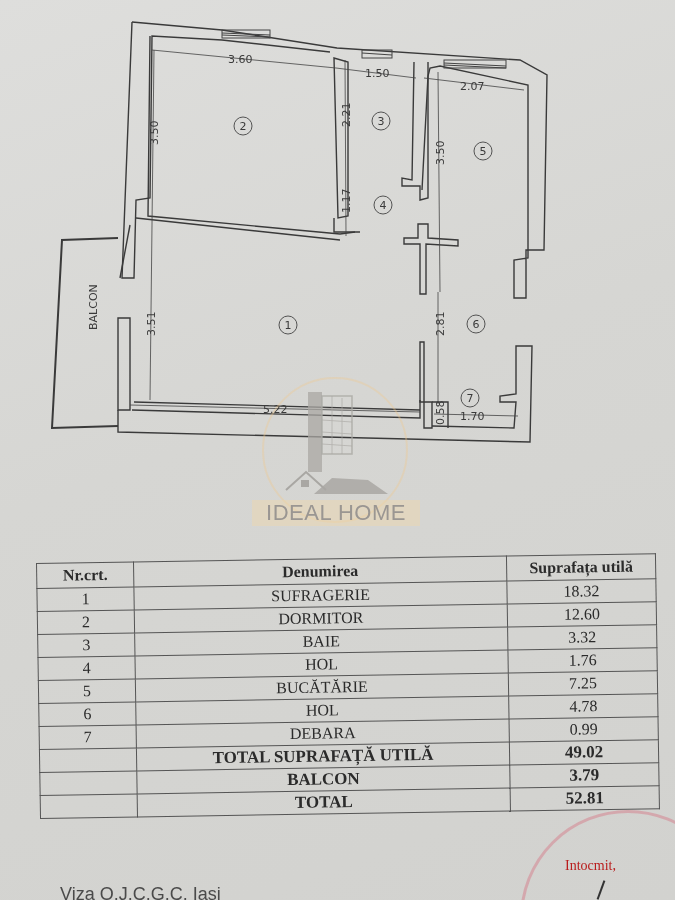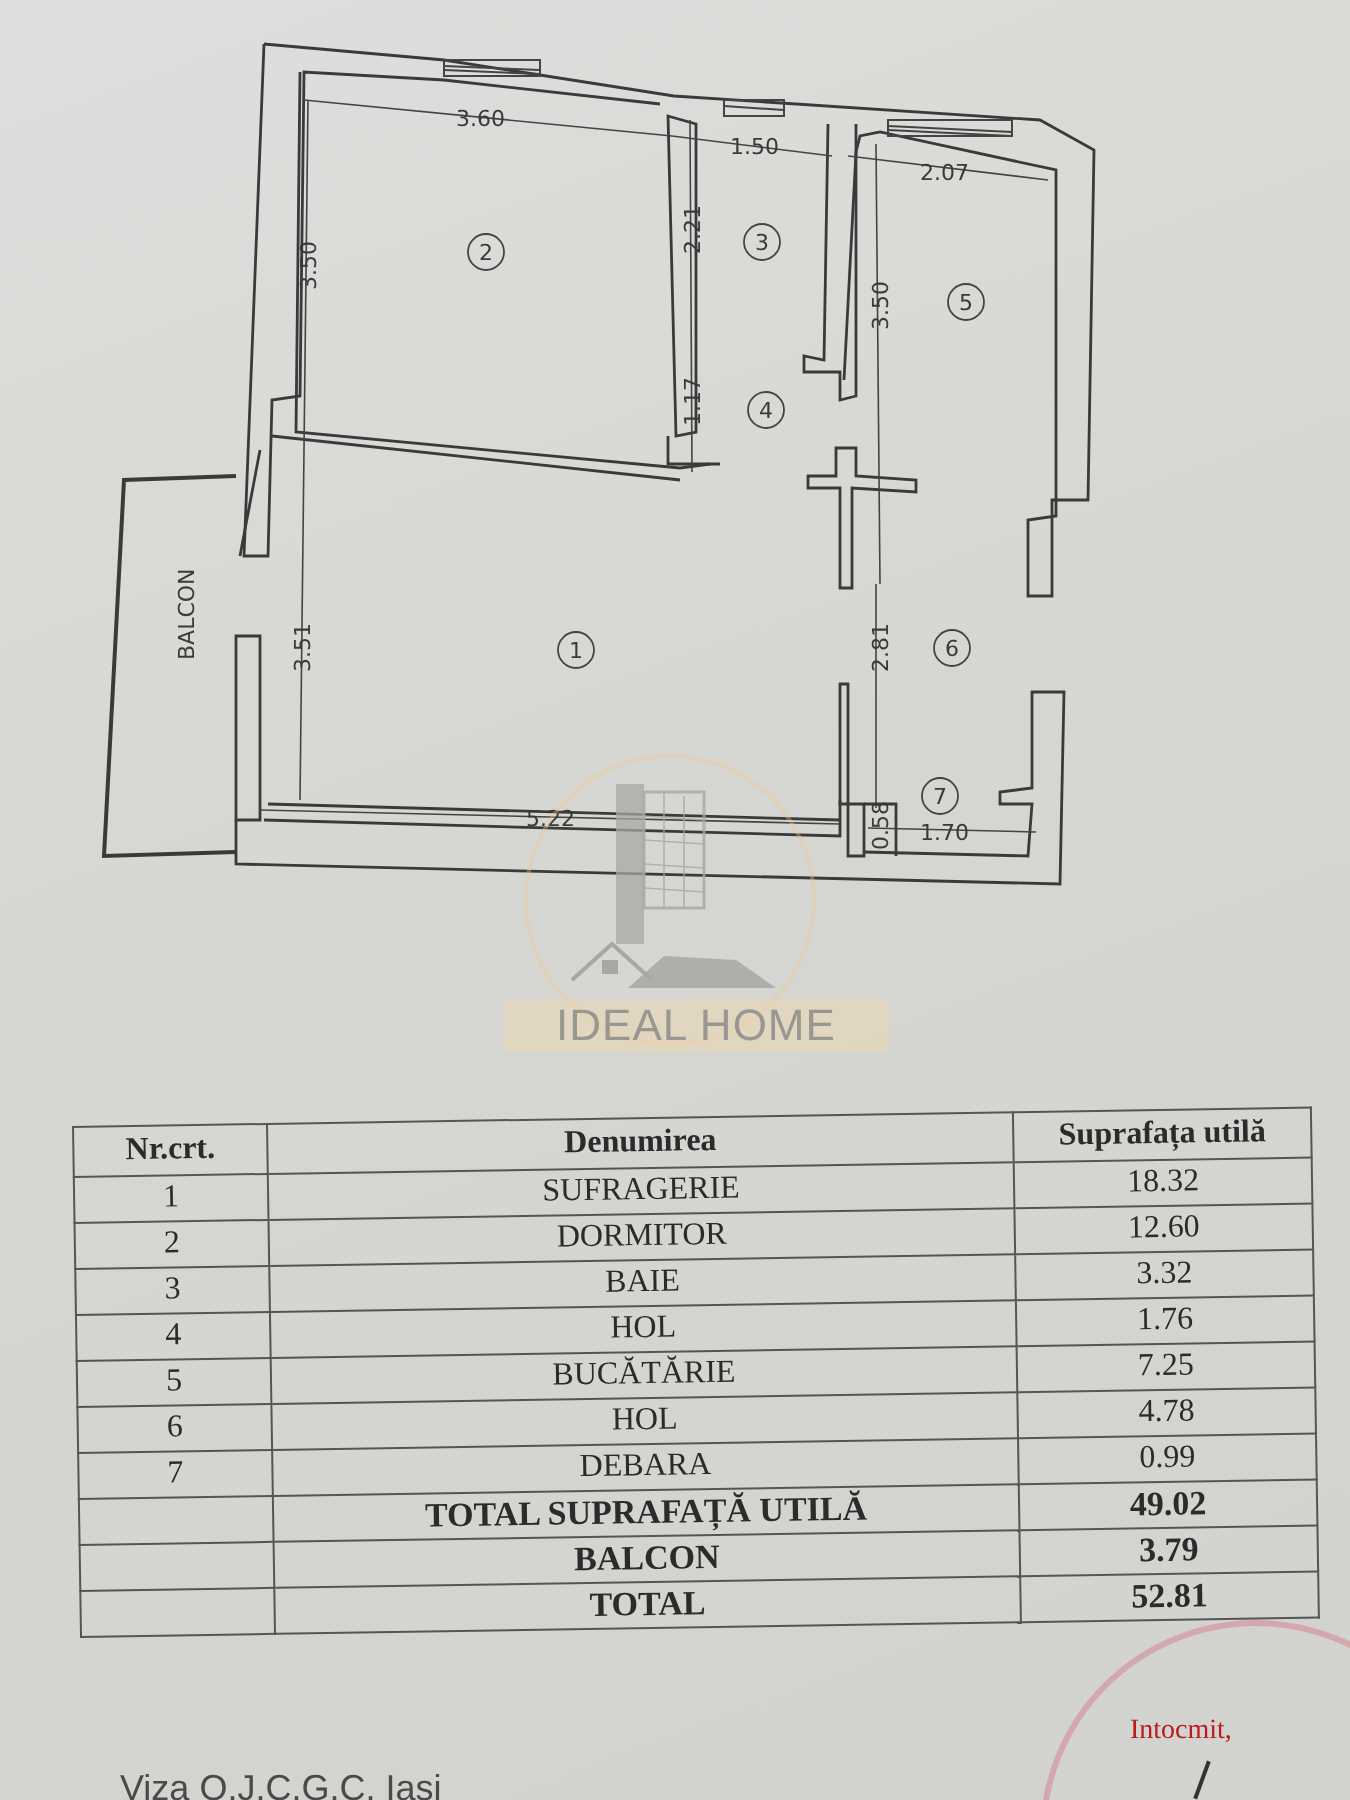--- a/index.html
+++ b/index.html
@@ -4,21 +4,21 @@
 <style>
   html,body{margin:0;padding:0;}
   body{width:675px;height:900px;overflow:hidden;background:#d9d9d7;position:relative;
        font-family:"Liberation Serif",serif;color:#2b2b2b;}
   .paper{position:absolute;left:0;top:0;width:675px;height:900px;
          background:linear-gradient(160deg,#dededc 0%,#d6d6d3 45%,#d2d2cf 100%);}
   svg.plan{position:absolute;left:0;top:0;}
   .dim{font-family:"DejaVu Sans",sans-serif;font-size:11px;fill:#3a3a3a;}
   .rnum{font-family:"DejaVu Sans",sans-serif;font-size:11px;fill:#3a3a3a;}
   .wm{position:absolute;left:248px;top:370px;width:175px;height:170px;}
-  .wm-text{position:absolute;left:252px;top:500px;width:192px;text-align:center;
+  .wm-text{position:absolute;left:252px;top:500px;width:168px;text-align:center;
            font-family:"Liberation Sans",sans-serif;font-size:22px;color:#9a9692;
            background:rgba(240,215,170,0.45);letter-spacing:0.5px;}
   table.area{position:absolute;left:36px;top:563px;width:620px;border-collapse:collapse;
              transform:rotate(-0.9deg);transform-origin:left top;font-size:16px;}
   table.area td, table.area th{border:1.5px solid #555;padding:0 4px;height:22px;text-align:center;
              line-height:20px;}
   table.area th{font-weight:bold;height:24px;}
   .c1{width:88px;} .c3{width:140px;}
   .bold td{font-weight:bold;font-size:17px;}
   .stamp{position:absolute;left:520px;top:810px;width:210px;height:210px;border-radius:50%;

